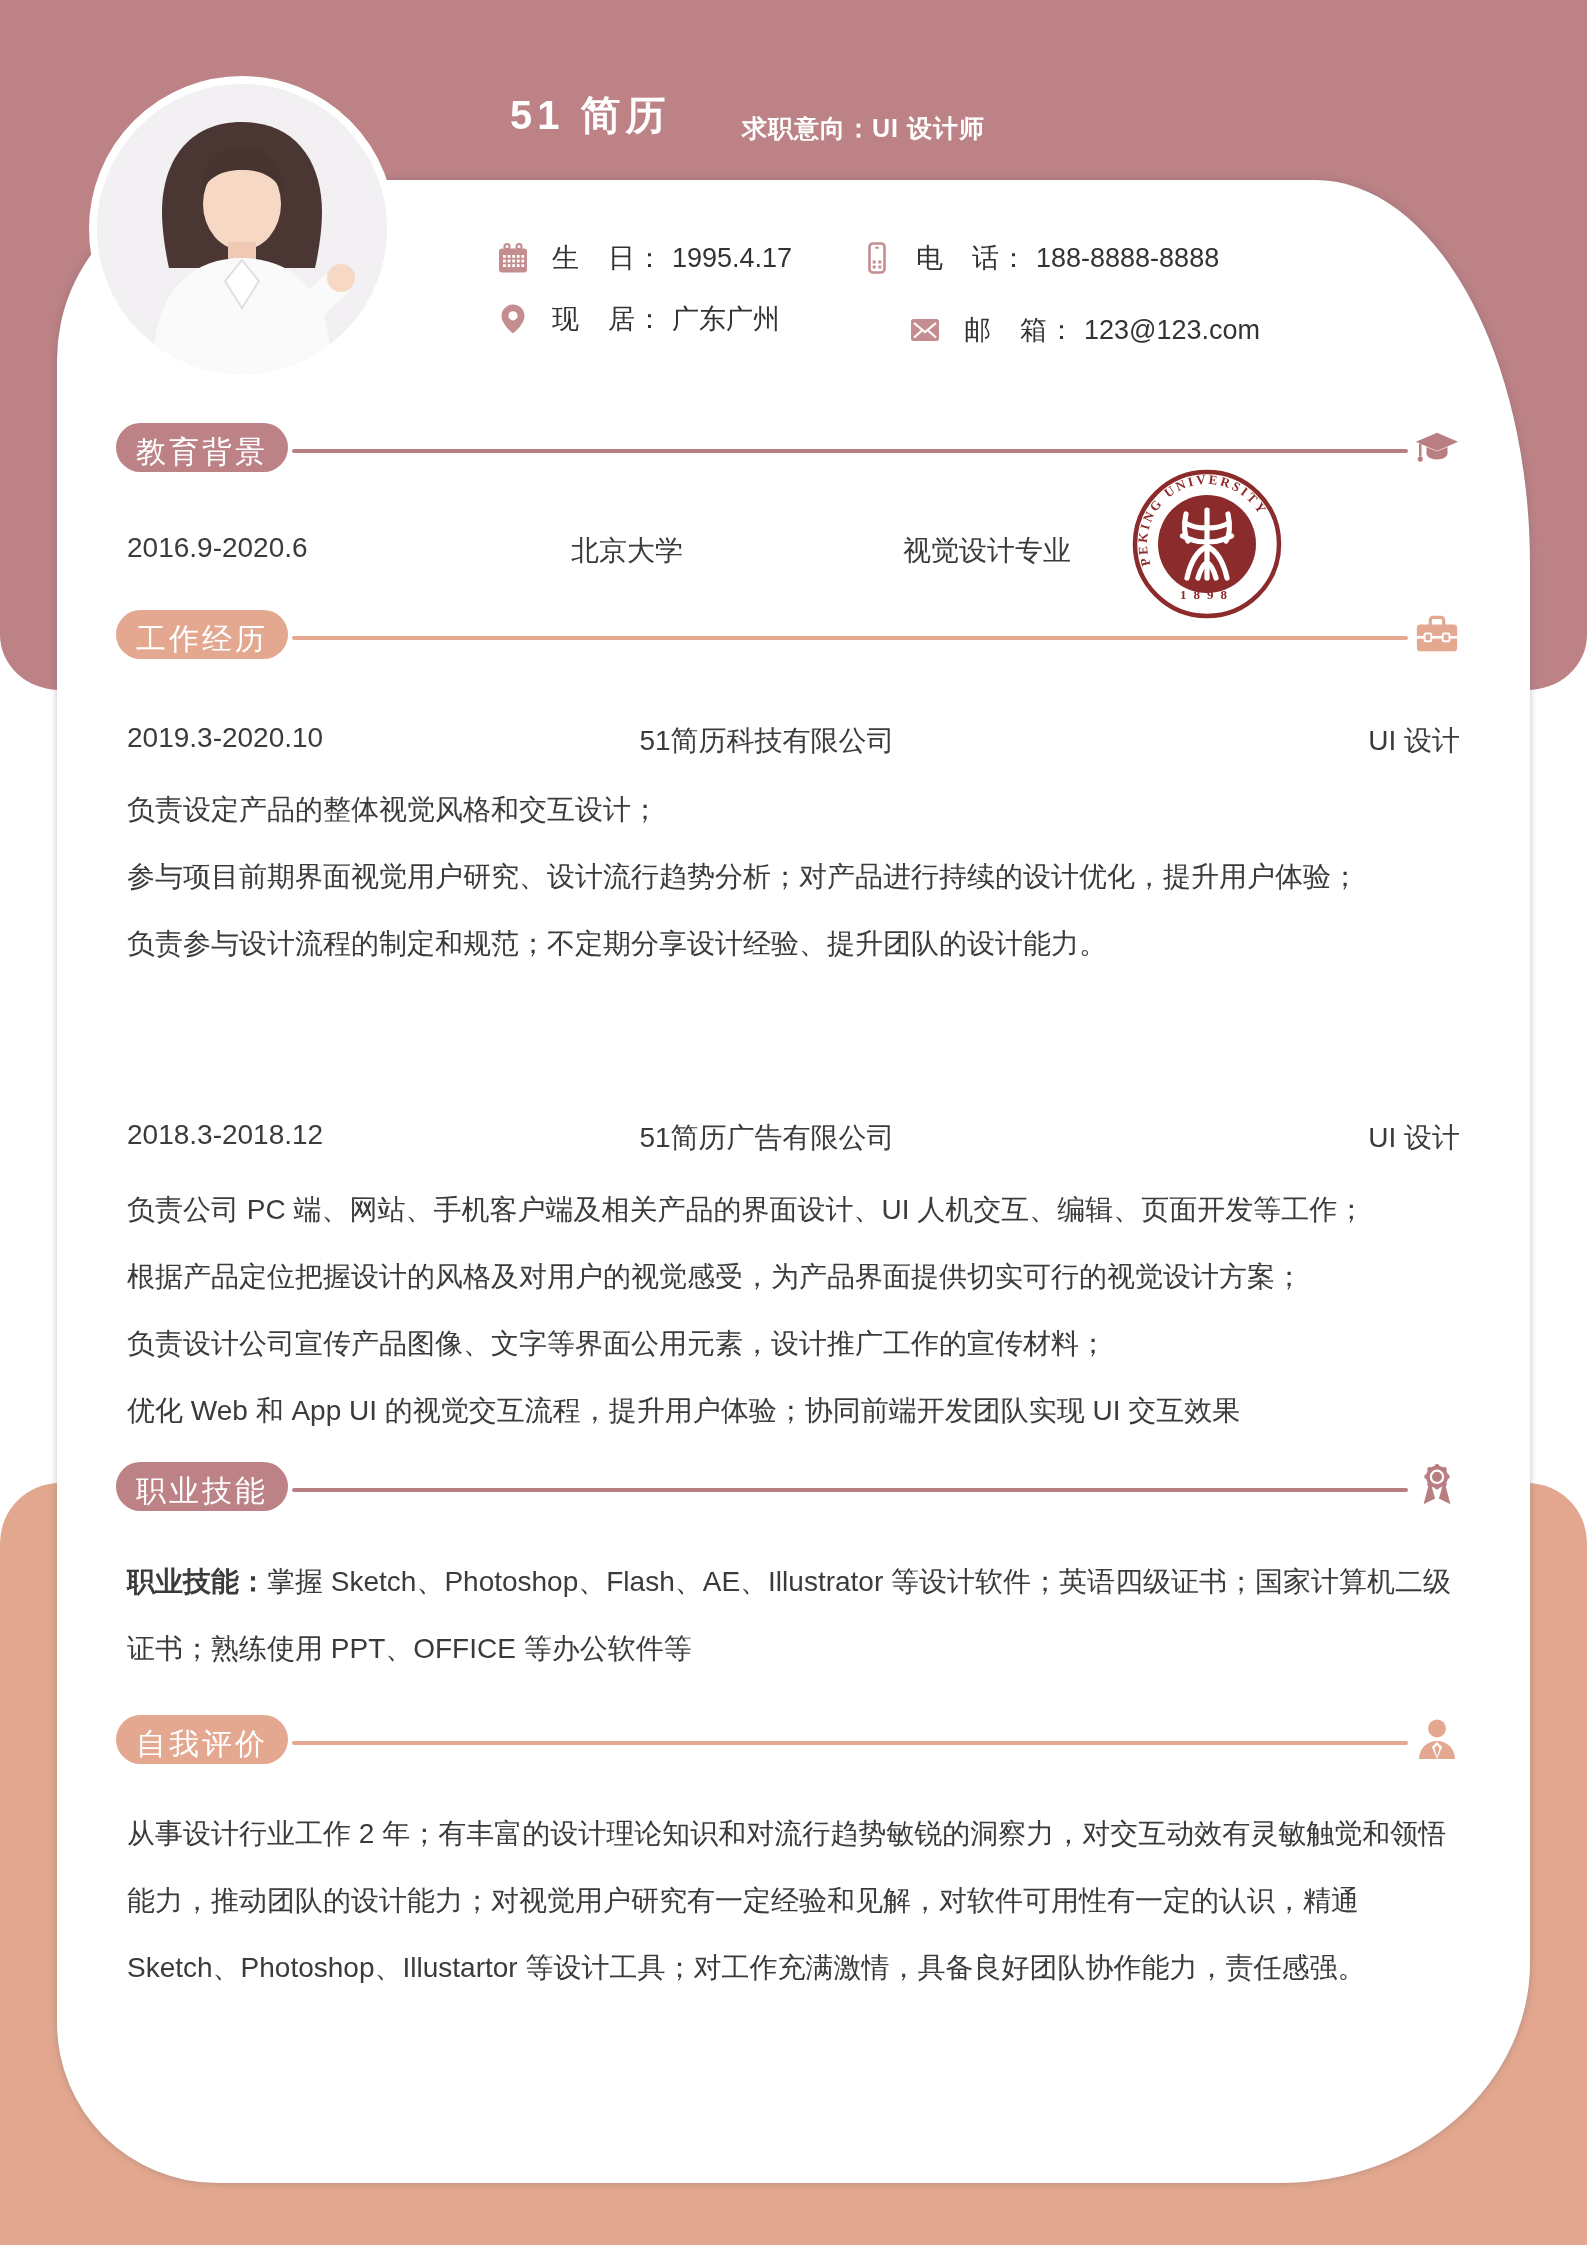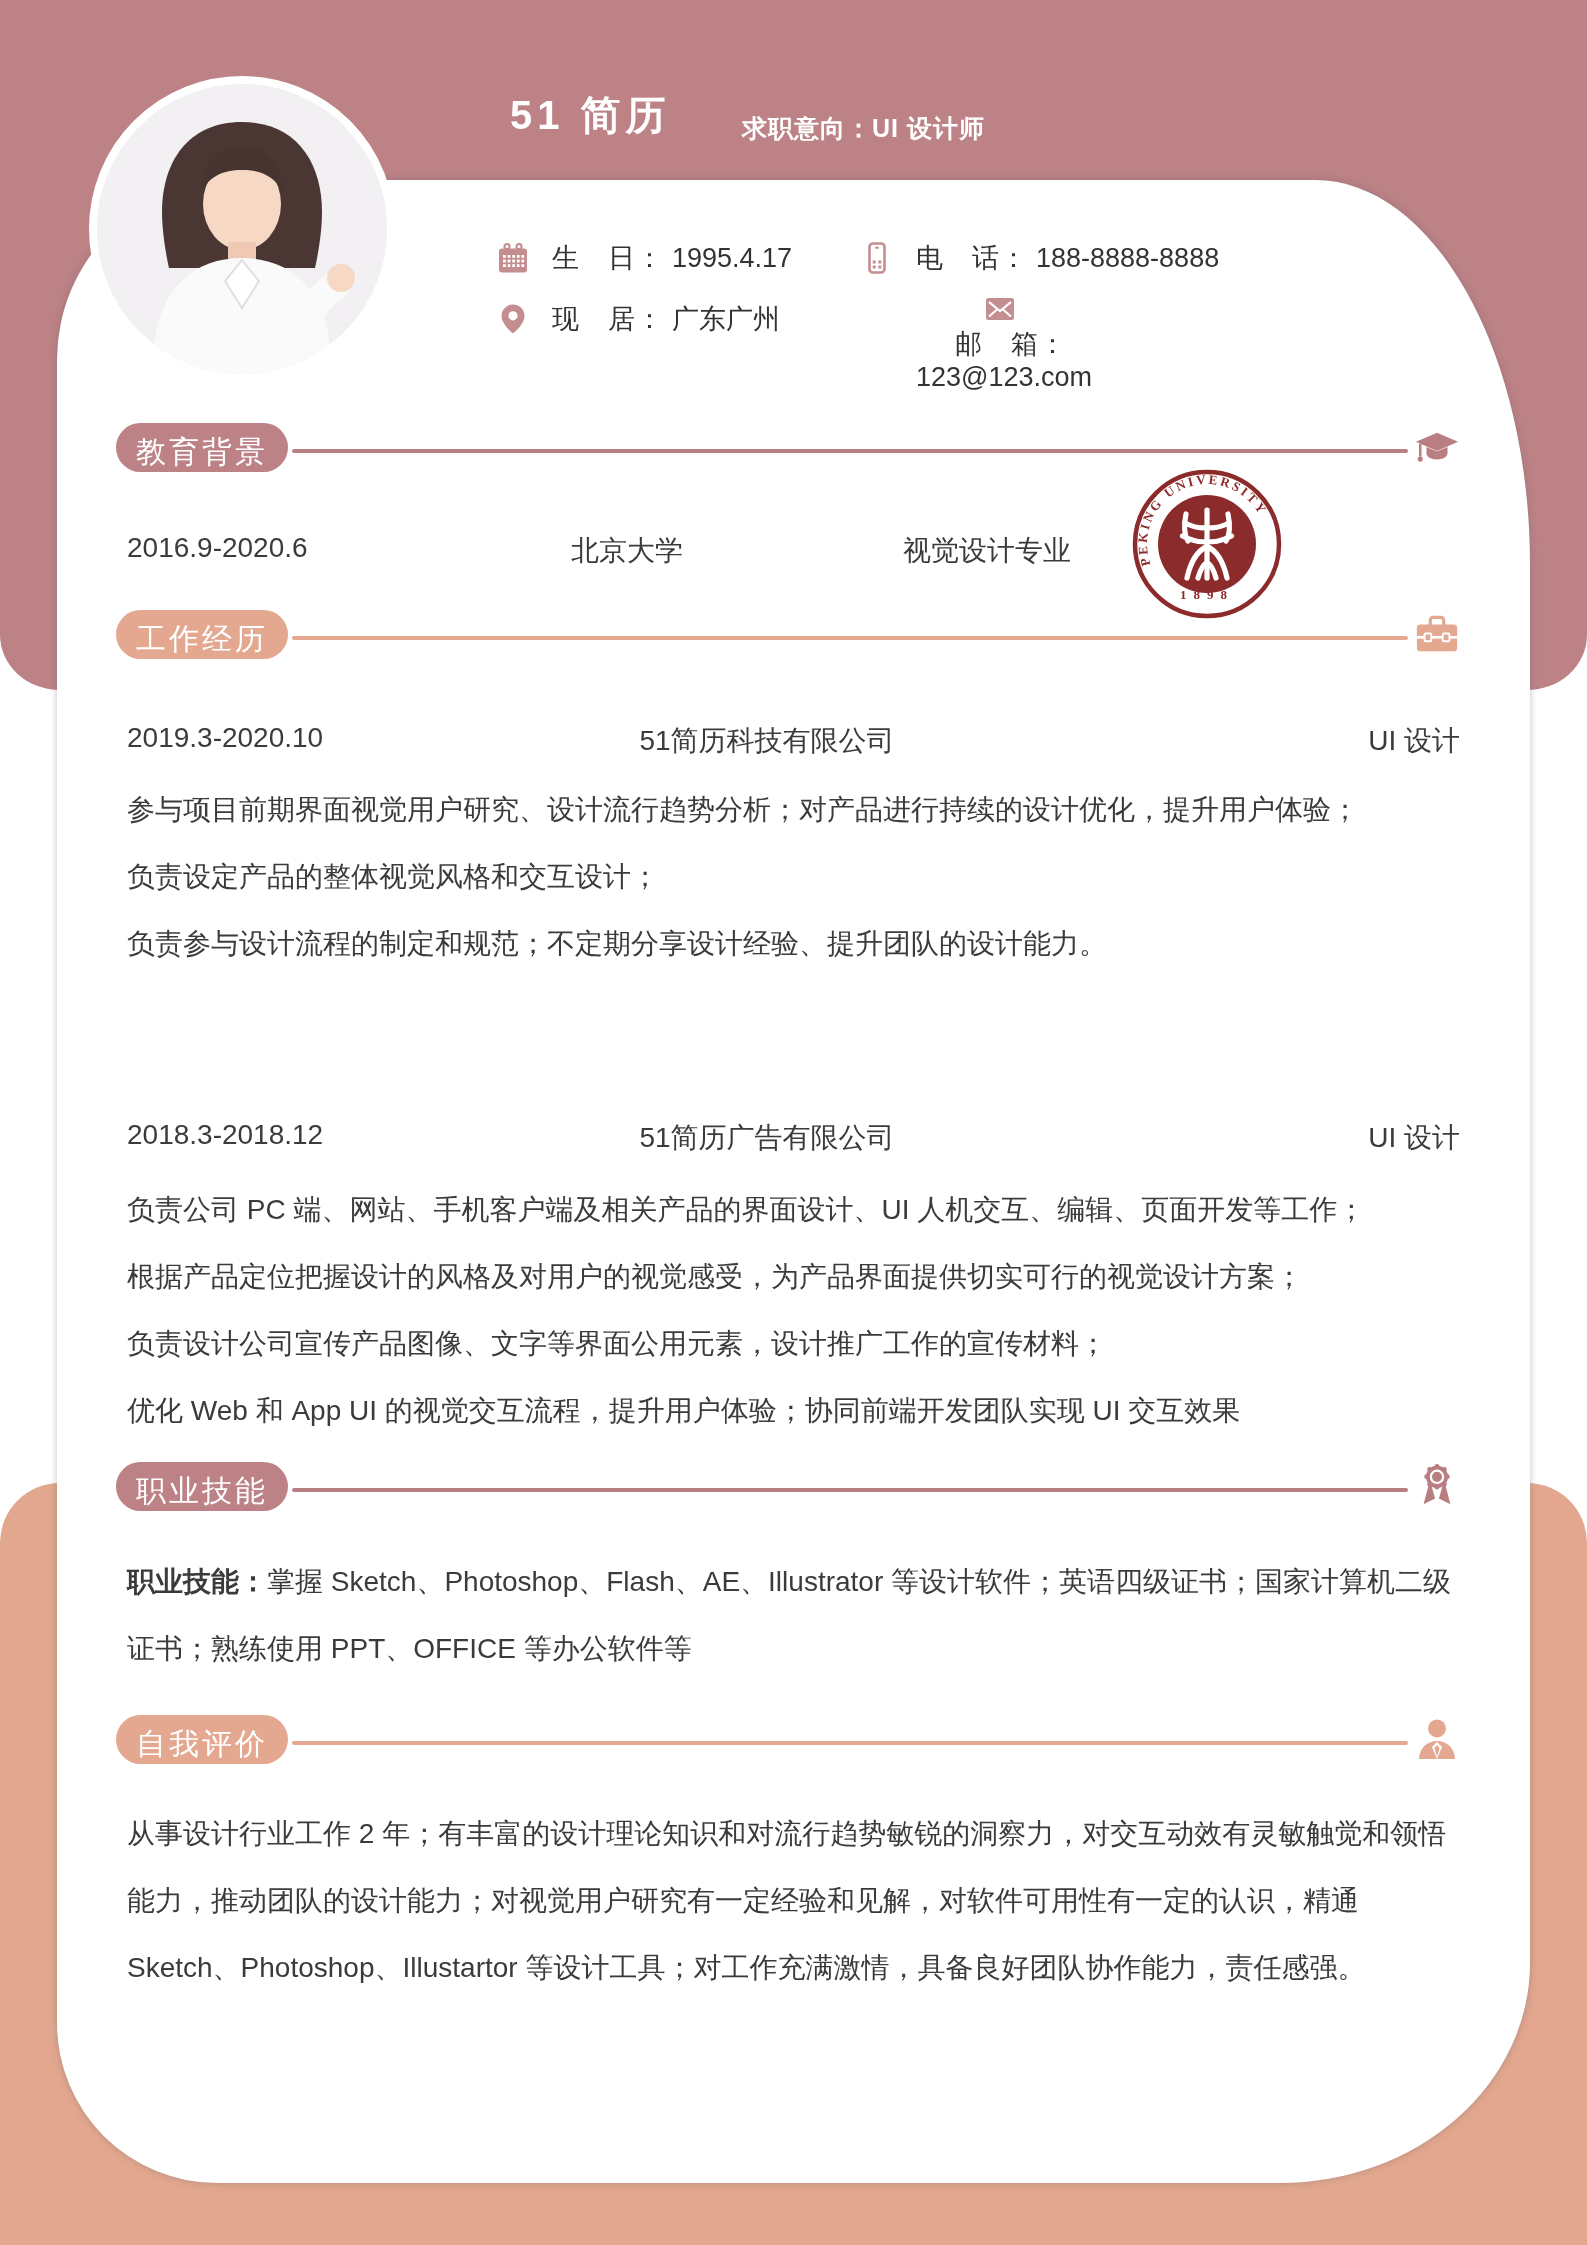--- a/index.html
+++ b/index.html
@@ -44,21 +44,21 @@
   }
   
   .contact-item{position:absolute;display:flex;align-items:center;font-size:27px;color:#333;}
   .contact-item .cicon{width:34px;height:34px;color:var(--icon-rose);flex:0 0 auto;}
   .contact-item .cicon svg{display:block;width:34px;height:34px;}
   .contact-item .clabel{margin-left:22px;letter-spacing:1px;white-space:pre;}
   .contact-item .cvalue{margin-left:8px;}
   .ct-birth{left:496px;top:240px;}
   .ct-res{left:496px;top:301px;}
   .ct-phone{left:860px;top:240px;}
-  .ct-mail{left:908px;top:292px;flex-direction:column;}
+  .ct-mail{left:908px;top:312px;}
   
   .pill{
     position:absolute;left:116px;width:172px;height:49px;border-radius:28px;
     color:#fff;font-size:30px;letter-spacing:3px;text-align:center;line-height:57px;
   }
   .pill.rose{background:var(--rose);}
   .pill.salmon{background:var(--salmon);}
   .sec-line{position:absolute;left:292px;width:1116px;height:4px;border-radius:2px;}
   .sec-line.rose{background:var(--rose-line);}
   .sec-line.salmon{background:var(--salmon);}
@@ -224,22 +224,22 @@
         <rect x="30" y="19.5" width="7" height="8" rx="1" fill="currentColor" stroke="#fff" stroke-width="2"></rect>
       </svg>
   </div>
 
   <div class="row" style="top:722px">
     <span class="cell job-period">2019.3-2020.10</span>
     <span class="cell job-company">51简历科技有限公司</span>
     <span class="cell job-role">UI 设计</span>
   </div>
   <div class="para" style="top:776px">
+    <div class="bline">负责设定产品的整体视觉风格和交互设计；</div>
     <div class="bline">参与项目前期界面视觉用户研究、设计流行趋势分析；对产品进行持续的设计优化，提升用户体验；</div>
-    <div class="bline">负责设定产品的整体视觉风格和交互设计；</div>
     <div class="bline">负责参与设计流程的制定和规范；不定期分享设计经验、提升团队的设计能力。</div>
   </div>
 
   <div class="row" style="top:1119px">
     <span class="cell job-period">2018.3-2018.12</span>
     <span class="cell job-company">51简历广告有限公司</span>
     <span class="cell job-role">UI 设计</span>
   </div>
   <div class="para" style="top:1176px">
     <div class="bline">负责公司 PC 端、网站、手机客户端及相关产品的界面设计、UI 人机交互、编辑、页面开发等工作；</div>

